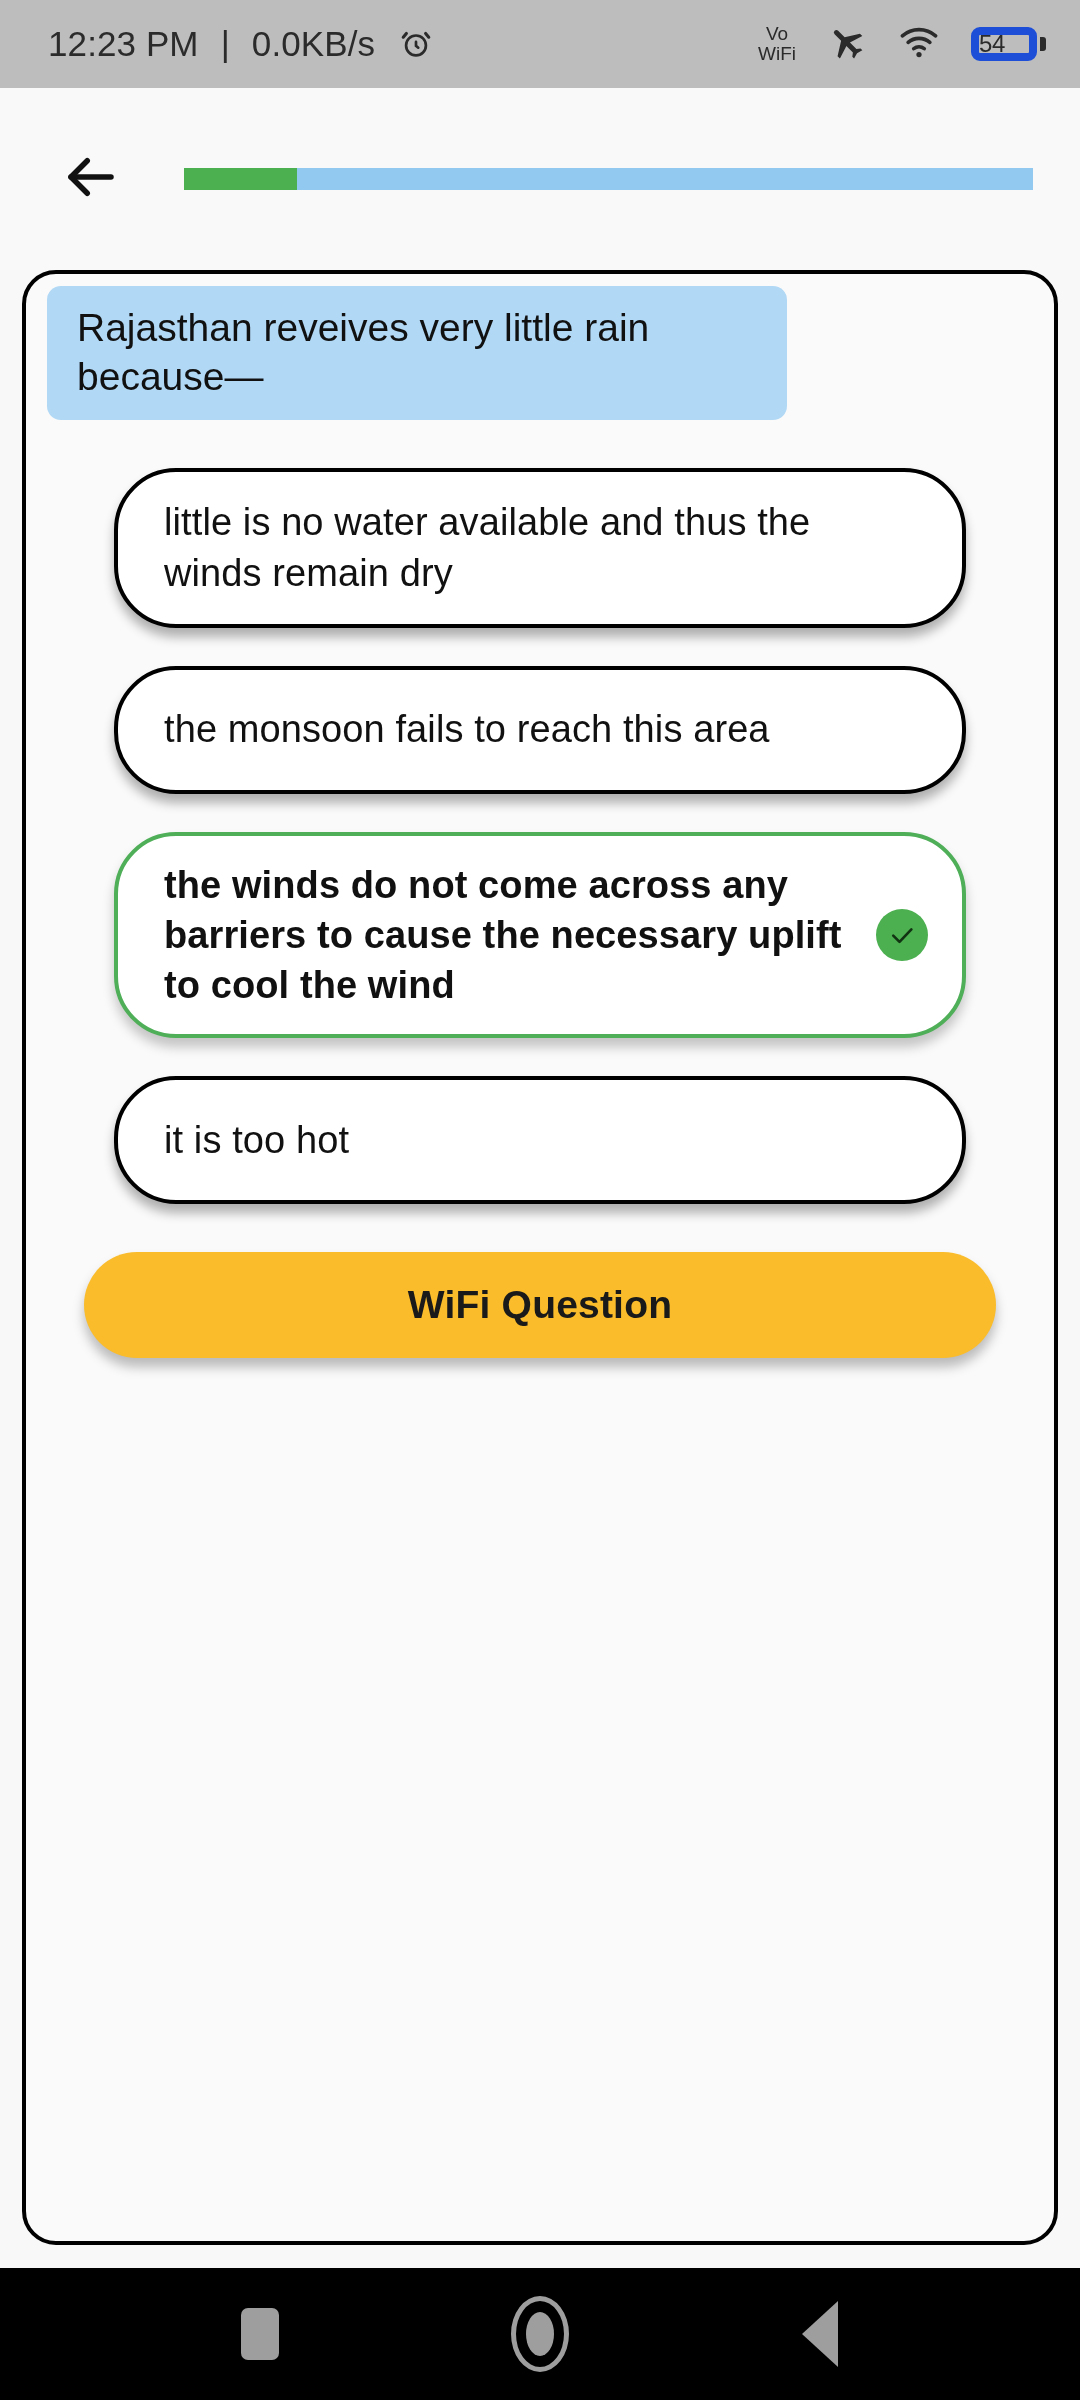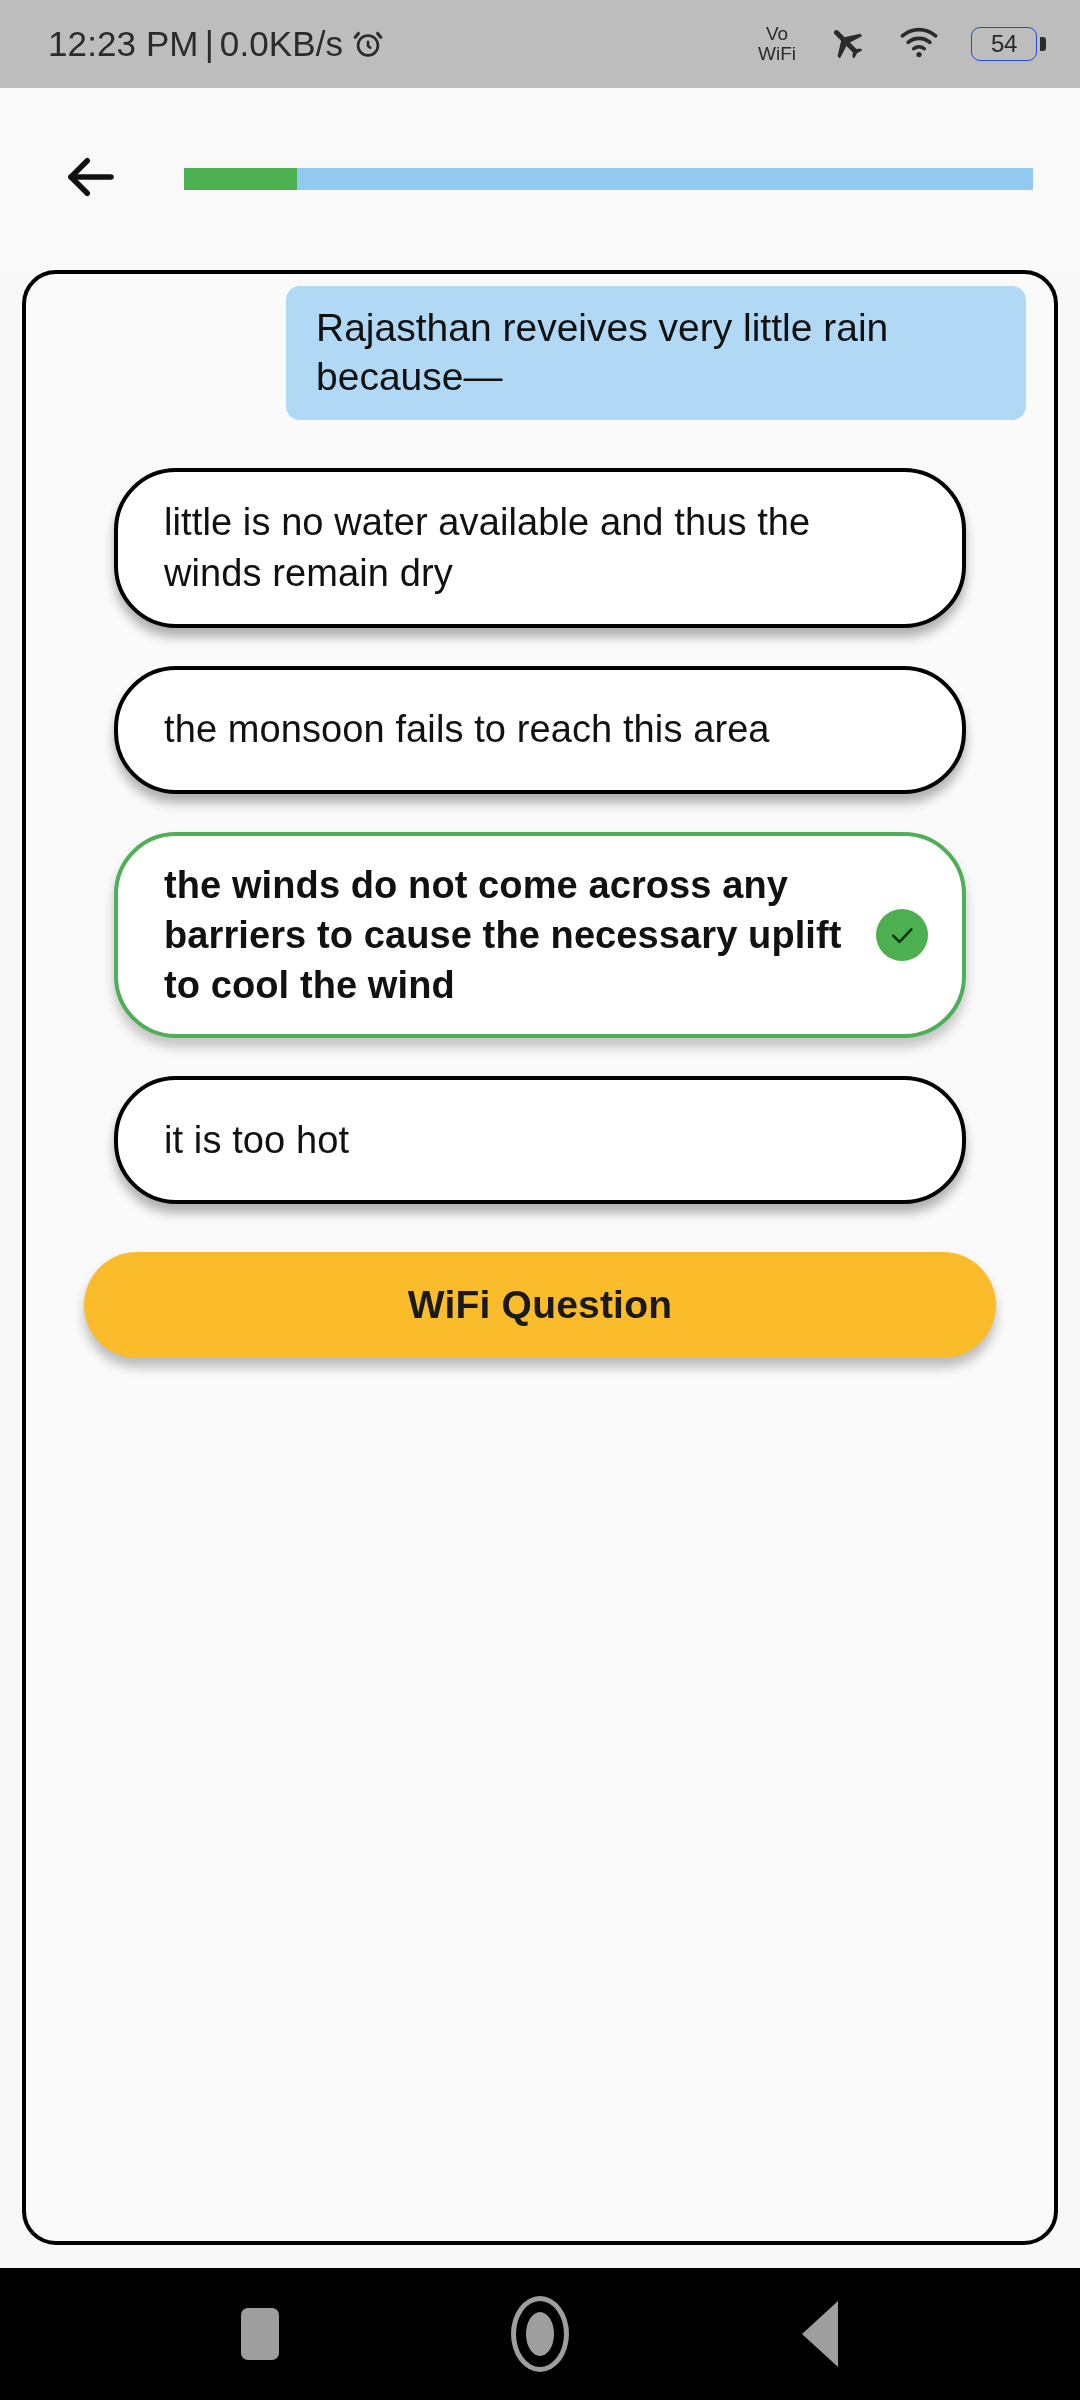--- a/index.html
+++ b/index.html
@@ -27,21 +27,21 @@
     background:#bdbdbd;
     display:flex;
     align-items:center;
     justify-content:space-between;
     padding:0 34px 0 48px;
     flex:0 0 auto;
   }
   .status-left {
     display:flex;
     align-items:center;
-    gap:6px;
+    gap:22px;
     color:#2b2b2b;
     font-size:35px;
     letter-spacing:.1px;
   }
   .alarm-icon { display:flex; align-items:center; margin-left:2px; }
   .status-right {
     display:flex;
     align-items:center;
     gap:31px;
   }
@@ -52,25 +52,25 @@
     text-align:center;
     font-weight:500;
   }
   .battery {
     display:flex;
     align-items:center;
   }
   .battery-body {
     width:66px;
     height:34px;
-    border:1px solid #1d4ed8;
+    border:8px solid #1d4ed8;
     border-radius:9px;
     display:flex;
     align-items:center;
-    justify-content:center;
+    justify-content:flex-start;
   }
   .battery-text {
     font-size:24px;
     color:#2b2b2b;
     font-weight:500;
     letter-spacing:-.3px;
   }
   .battery-cap {
     width:6px;
     height:14px;
@@ -133,23 +133,23 @@
     background:#c4e3c4;
     border-radius:12px;
     padding:12px 28px;
     font-size:32px;
     color:#222;
     letter-spacing:.2px;
   }
 
   .question-row {
     display:flex;
-    justify-content:flex-end;
+    justify-content:flex-start;
     margin-top:12px;
-    padding:0 28px;
+    padding:0 21px;
   }
   .question-bubble {
     background:#b1d8f5;
     border-radius:14px;
     padding:18px 30px;
     font-size:39px;
     color:#111;
     line-height:1.25;
     max-width:740px;
   }

